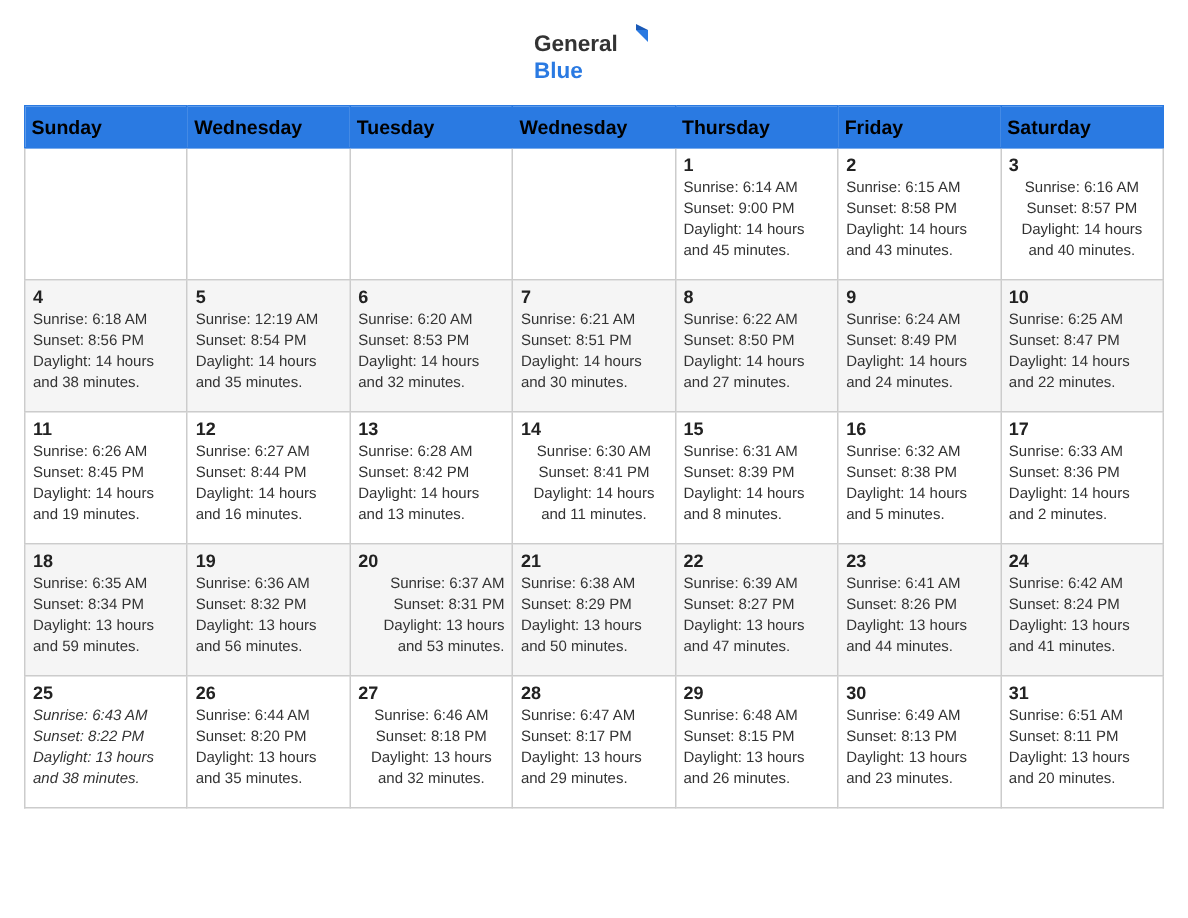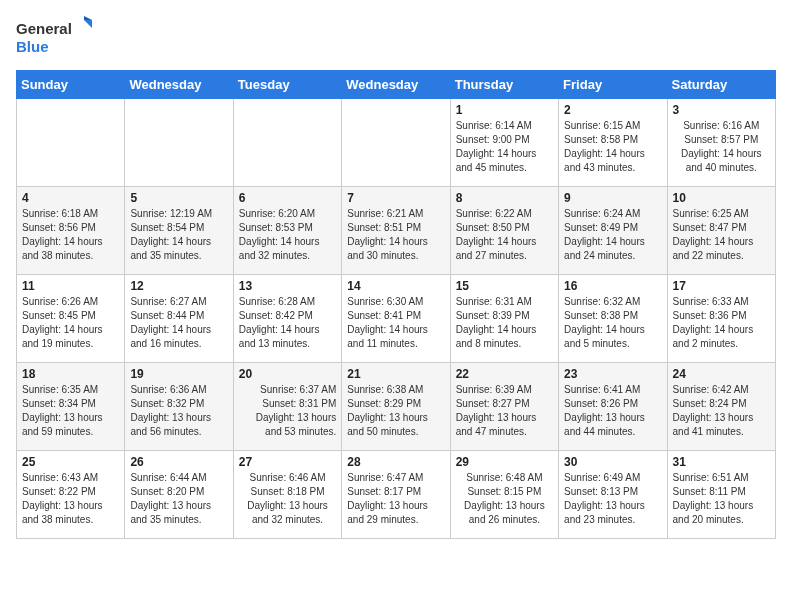--- a/index.html
+++ b/index.html
@@ -5,21 +5,21 @@
     * { box-sizing: border-box; margin: 0; padding: 0; }
     body {
       font-family: Arial, sans-serif;
       background: #fff;
       width: 792px;
       min-height: 612px;
       padding: 16px;
     }
     .header-area {
       display: flex;
-      justify-content: flex-start;
+      justify-content: center;
       align-items: flex-start;
       margin-bottom: 10px;
     }
     .logo {
       display: flex;
       align-items: center;
       gap: 4px;
     }
     .title-area {
       text-align: right;
@@ -33,21 +33,21 @@
       font-size: 15px;
       color: #444;
     }
     .calendar-table {
       width: 100%;
       border-collapse: collapse;
       table-layout: fixed;
     }
     .calendar-table th {
       background: #2a7ae2;
-      color: #ffffff;
+      color: #000000;
       font-size: 13px;
       font-weight: bold;
       padding: 6px 4px;
       text-align: left;
       border: 1px solid #2a7ae2;
     }
     .calendar-table td {
       border: 1px solid #ccc;
       vertical-align: top;
       padding: 4px 5px;
@@ -187,21 +187,21 @@
 Daylight: 14 hours and 16 minutes.</div>
         </td>
         <td>
           <div class="day-number">13</div>
           <div class="day-info" style="white-space: pre-line;">Sunrise: 6:28 AM
 Sunset: 8:42 PM
 Daylight: 14 hours and 13 minutes.</div>
         </td>
         <td>
           <div class="day-number">14</div>
-          <div class="day-info" style="white-space: pre-line;">Sunrise: 6:30 AM
+          <div class="day-info" style="white-space: pre-line; text-align: center;">Sunrise: 6:30 AM
 Sunset: 8:41 PM
 Daylight: 14 hours and 11 minutes.</div>
         </td>
         <td>
           <div class="day-number">15</div>
           <div class="day-info" style="white-space: pre-line;">Sunrise: 6:31 AM
 Sunset: 8:39 PM
 Daylight: 14 hours and 8 minutes.</div>
         </td>
         <td>
@@ -257,21 +257,21 @@
         <td>
           <div class="day-number">24</div>
           <div class="day-info" style="white-space: pre-line;">Sunrise: 6:42 AM
 Sunset: 8:24 PM
 Daylight: 13 hours and 41 minutes.</div>
         </td>
       </tr>
       <tr>
         <td>
           <div class="day-number">25</div>
-          <div class="day-info" style="white-space: pre-line;">Sunrise: 6:43 AM
+          <div class="day-info" style="white-space: pre-line; font-style: italic;">Sunrise: 6:43 AM
 Sunset: 8:22 PM
 Daylight: 13 hours and 38 minutes.</div>
         </td>
         <td>
           <div class="day-number">26</div>
           <div class="day-info" style="white-space: pre-line;">Sunrise: 6:44 AM
 Sunset: 8:20 PM
 Daylight: 13 hours and 35 minutes.</div>
         </td>
         <td>
@@ -281,21 +281,21 @@
 Daylight: 13 hours and 32 minutes.</div>
         </td>
         <td>
           <div class="day-number">28</div>
           <div class="day-info" style="white-space: pre-line;">Sunrise: 6:47 AM
 Sunset: 8:17 PM
 Daylight: 13 hours and 29 minutes.</div>
         </td>
         <td>
           <div class="day-number">29</div>
-          <div class="day-info" style="white-space: pre-line; text-align: center;">Sunrise: 6:48 AM
+          <div class="day-info" style="white-space: pre-line;">Sunrise: 6:48 AM
 Sunset: 8:15 PM
 Daylight: 13 hours and 26 minutes.</div>
         </td>
         <td>
           <div class="day-number">30</div>
           <div class="day-info" style="white-space: pre-line;">Sunrise: 6:49 AM
 Sunset: 8:13 PM
 Daylight: 13 hours and 23 minutes.</div>
         </td>
         <td>

